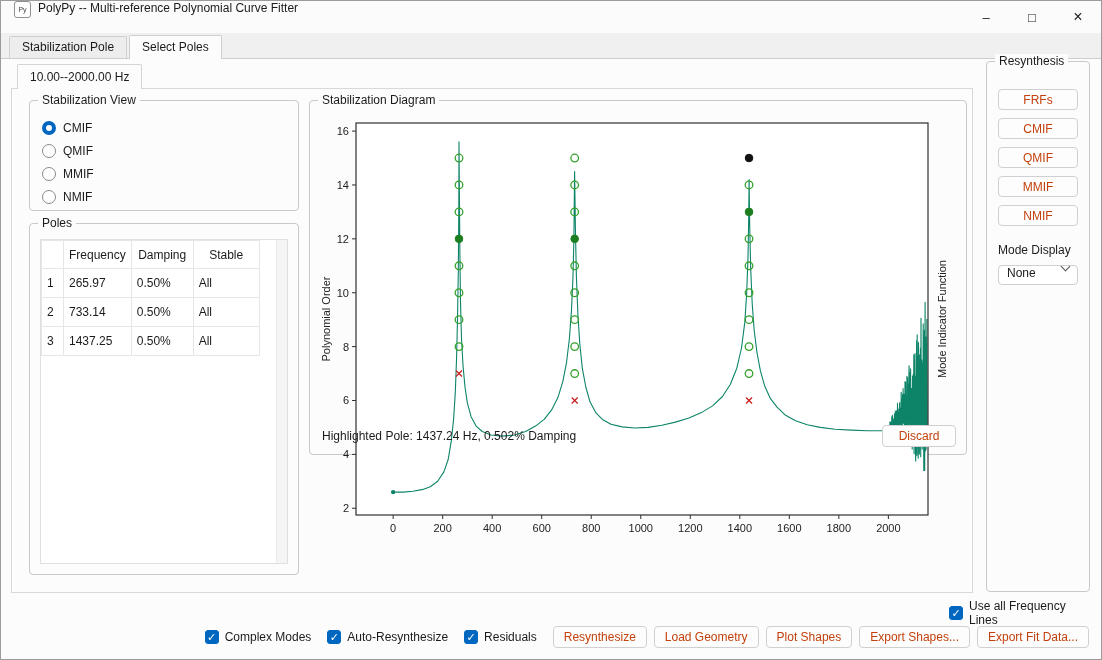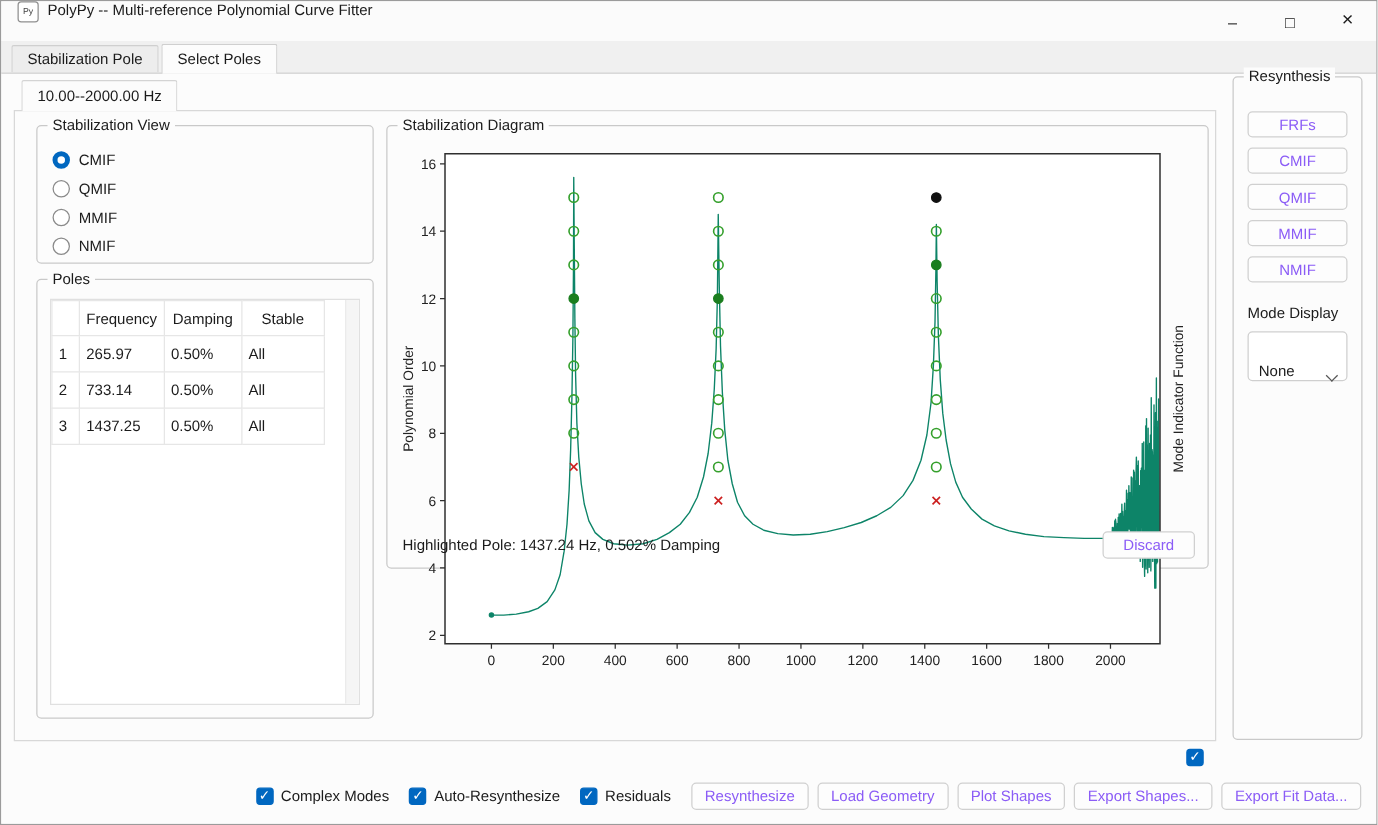--- a/index.html
+++ b/index.html
@@ -50,30 +50,30 @@
   th{text-align:center;height:28px}
   .col-num{width:22px}.col-freq{width:66px}.col-damp{width:62px}.col-stab{width:66px}
   #poles-scrollbar{position:absolute;right:0;top:0;bottom:0;width:11px;background:#f5f5f5;border-left:1px solid #ebebeb}
 
   #diagram-group{left:308px;top:99px;width:658px;height:355px}
   #stab-plot{position:absolute;left:8px;top:14px}
   #highlight-row{position:absolute;left:12px;right:10px;bottom:6px;height:24px;
     display:flex;align-items:center;justify-content:space-between}
 
   .btn{background:#fdfdfd;border:1px solid #d0d0d0;border-radius:4px;height:22px;
-    padding:0 10px;font-size:12px;font-family:inherit;color:#8b5cf6;display:inline-flex;
+    padding:0 10px;font-size:12px;font-family:inherit;color:#c2410c;display:inline-flex;
     align-items:center;justify-content:center;cursor:default;white-space:nowrap}
 
   #resynth-group{left:985px;top:60px;width:104px;height:531px}
   #resynth-col{position:absolute;left:0;top:27px;width:100%;display:flex;flex-direction:column;
     align-items:center;gap:8px}
   #resynth-col .btn{width:80px;height:21px}
   #mode-display-label{align-self:flex-start;margin:9px 0 0 11px}
-  .dropdown{width:80px;height:40px;background:#fff;border:1px solid #cfcfcf;border-radius:4px;
-    display:flex;align-items:flex-end;justify-content:space-between;padding:0 8px;cursor:default}
+  .dropdown{width:80px;height:20px;background:#fff;border:1px solid #cfcfcf;border-radius:4px;
+    display:flex;align-items:flex-start;justify-content:space-between;padding:0 8px;cursor:default}
   .chev{width:7px;height:7px;border-right:1.4px solid #555;border-bottom:1.4px solid #555;
     transform:rotate(45deg);margin-top:-3px}
 
   .cb{width:14px;height:14px;border-radius:3px;border:1px solid #8a8a8a;background:#fff;
     display:flex;align-items:center;justify-content:center;flex:none}
   .cb.checked{background:#0067c0;border-color:#0067c0}
   .cb .mark{color:#fff;font-size:11px;line-height:1}
   .cb-item{display:flex;align-items:center;gap:6px;margin-right:9px;cursor:default}
 
   #use-all{position:absolute;left:948px;top:598px;display:flex;align-items:center;gap:6px}
@@ -261,20 +261,21 @@
         <span>None</span>
         <span class="chev"></span>
       </div>
     </div>
   </div>
 
   <div id="use-all" class="cb-item">
     <span class="cb checked">
         <span class="mark">✓</span>
       </span>
+    <span>Use all Frequency Lines</span>
   </div>
 
   <div id="footer-row">
     <div class="cb-item">
       <span class="cb checked">
           <span class="mark">✓</span>
         </span>
       <span>Complex Modes</span>
     </div>
     <div class="cb-item">

